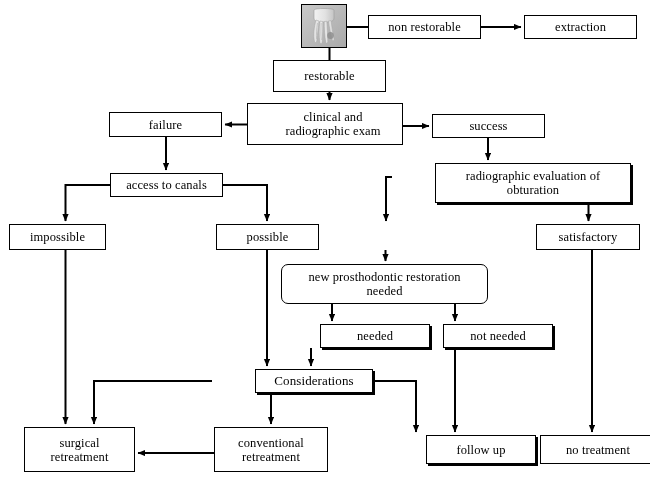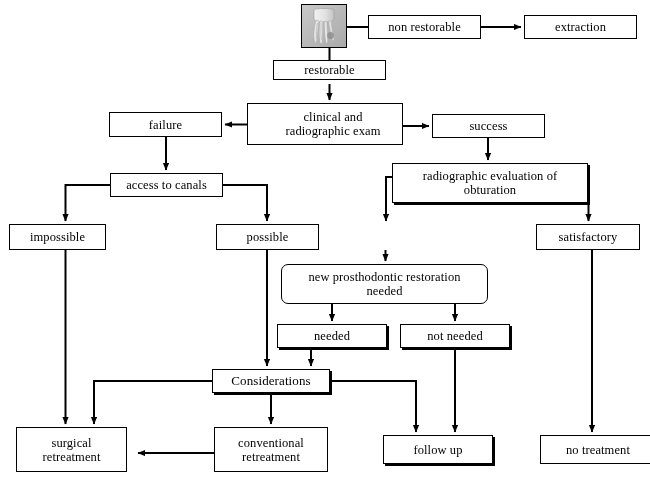--- a/index.html
+++ b/index.html
@@ -39,20 +39,21 @@
     letter-spacing: 0.1px;
   }
   .node .lbl {
     display: block;
     width: 100%;
     padding: 0 3px;
     box-sizing: border-box;
   }
   .node.shadow {
     box-shadow: 2px 2px 0 0 #000000;
+    margin-left: 43px;
   }
   
   #tooth-image {
     position: absolute;
     box-sizing: border-box;
     border: 1.4px solid #000000;
     background: #b9b9b9;
     z-index: 3;
     overflow: hidden;
   }
@@ -151,21 +152,21 @@
   </div>
 
   <div class="node" style="left:524px; top:15px; width:113px; height:24px; font-size:12.5px;">
     <span class="lbl">extraction</span>
   </div>
 
   <div class="node" style="left:368px; top:15px; width:113px; height:24px; font-size:12.5px;">
     <span class="lbl">non restorable</span>
   </div>
 
-  <div class="node" style="left:273px; top:60px; width:113px; height:20px; font-size:12.5px;">
+  <div class="node" style="left:273px; top:60px; width:113px; height:32px; font-size:12.5px;">
     <span class="lbl">restorable</span>
   </div>
 
   <div class="node" style="left:247px; top:103px; width:156px; height:42px; font-size:12.5px;padding-left:16px;">
     <span class="lbl multi">clinical and<br>radiographic exam</span>
   </div>
 
   <div class="node" style="left:109px; top:112px; width:113px; height:25px; font-size:12.5px;">
     <span class="lbl">failure</span>
   </div>
@@ -204,21 +205,21 @@
   </div>
 
   <div class="node shadow" style="left:400px; top:324px; width:110px; height:24px; font-size:12.5px;">
     <span class="lbl">not needed</span>
   </div>
 
   <div class="node shadow" style="left:212px; top:369px; width:118px; height:24px; font-size:13px;">
     <span class="lbl">Considerations</span>
   </div>
 
-  <div class="node" style="left:16px; top:427px; width:111px; height:45px; font-size:12.5px;">
+  <div class="node" style="left:24px; top:427px; width:111px; height:45px; font-size:12.5px;">
     <span class="lbl multi">surgical<br>retreatment</span>
   </div>
 
   <div class="node" style="left:214px; top:427px; width:114px; height:45px; font-size:12.5px;">
     <span class="lbl multi">conventional<br>retreatment</span>
   </div>
 
   <div class="node shadow" style="left:383px; top:435px; width:110px; height:29px; font-size:12.5px;">
     <span class="lbl">follow up</span>
   </div>

